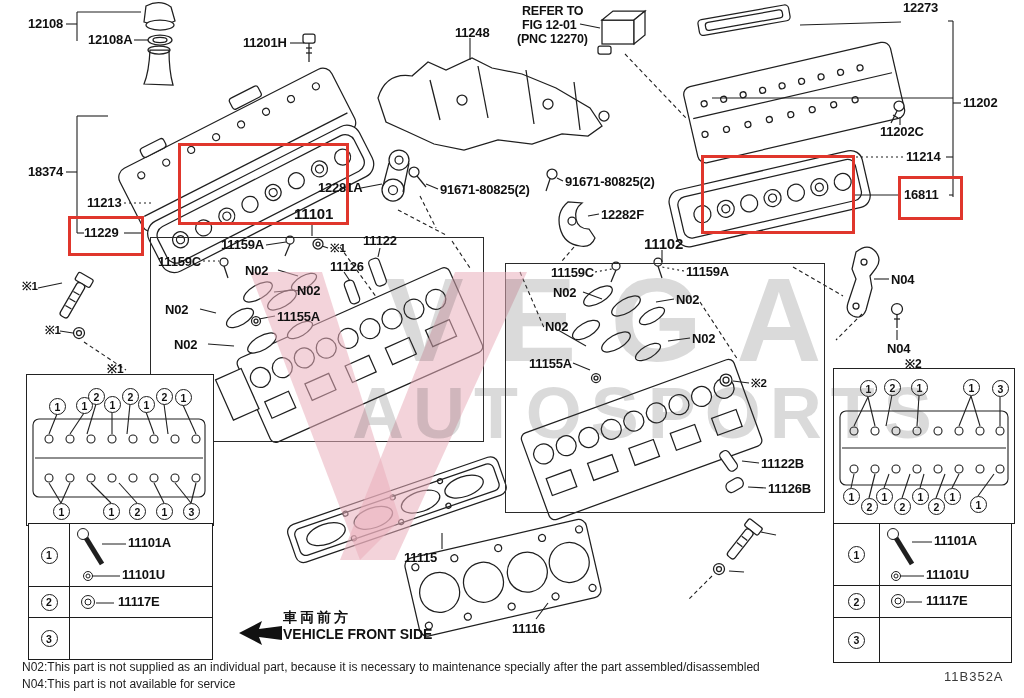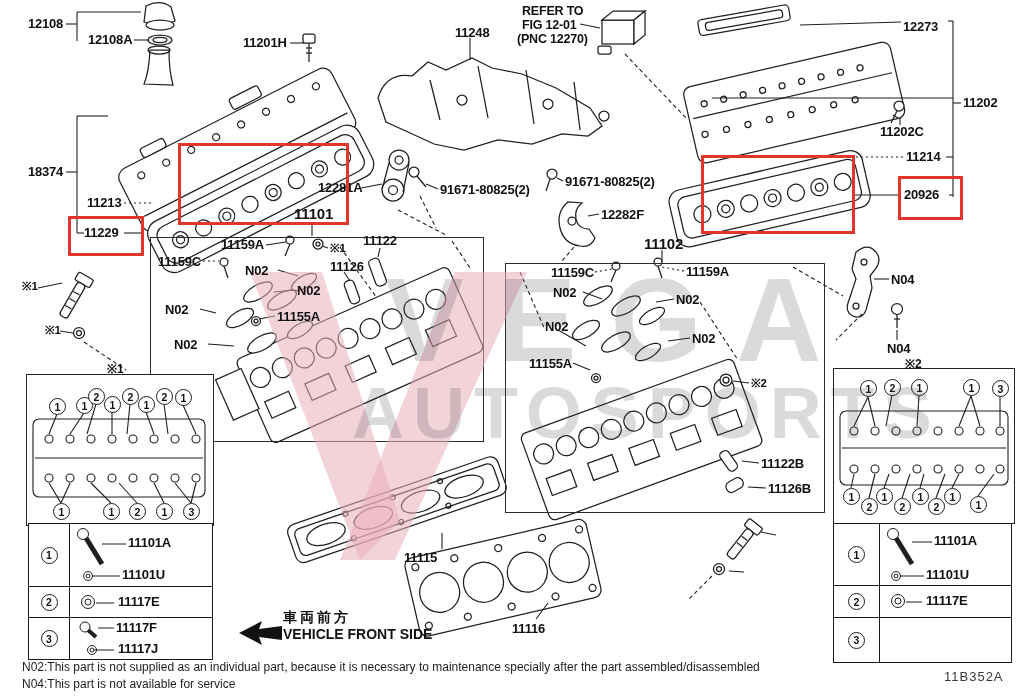--- a/index.html
+++ b/index.html
@@ -409,25 +409,25 @@
 <div class="assembly-box" style="left:505px;top:263px;width:318px;height:248px"></div>
 
 <div class="plabel" style="left:522px;top:5px;font-size:12.5px">REFER TO</div>
 <div class="plabel" style="left:522px;top:19px;font-size:12.5px">FIG 12-01</div>
 <div class="plabel" style="left:517px;top:33px;font-size:12.5px">(PNC 12270)</div>
 
 <div class="plabel" style="left:28px;top:17px">12108</div>
 <div class="plabel" style="left:88px;top:33px">12108A</div>
 <div class="plabel" style="left:243px;top:36px">11201H</div>
 <div class="plabel" style="left:455px;top:26px">11248</div>
-<div class="plabel" style="left:903px;top:20px">12273</div>
+<div class="plabel" style="left:903px;top:1px">12273</div>
 <div class="plabel" style="left:963px;top:96px">11202</div>
 <div class="plabel" style="left:880px;top:125px">11202C</div>
 <div class="plabel" style="left:906px;top:150px">11214</div>
-<div class="plabel" style="left:904px;top:188px">20926</div>
+<div class="plabel" style="left:904px;top:188px">16811</div>
 <div class="plabel" style="left:28px;top:165px">18374</div>
 <div class="plabel" style="left:87px;top:196px">11213</div>
 <div class="plabel" style="left:84px;top:226px">11229</div>
 <div class="plabel" style="left:318px;top:181px">12281A</div>
 <div class="plabel" style="left:440px;top:183px">91671-80825(2)</div>
 <div class="plabel" style="left:565px;top:175px">91671-80825(2)</div>
 <div class="plabel" style="left:601px;top:208px">12282F</div>
 <div class="plabel big" style="left:294px;top:206px">11101</div>
 <div class="plabel big" style="left:644px;top:236px">11102</div>
 <div class="plabel" style="left:221px;top:238px">11159A</div>
@@ -608,38 +608,20 @@
       <svg width="18" height="4" style="position:absolute;left:26px;top:14px">
           <line x1="0" y1="2" x2="18" y2="2" stroke="#1f1f1f"></line>
         </svg>
       <div class="plabel" style="left:48px;top:8px">11117E</div>
     </div>
   </div>
   <div class="lrow" style="height:42px">
     <div class="numcell" style="width:40px">
       <div class="cnum" style="position:static">3</div>
     </div>
-    <div class="partcell">
-      <svg width="30" height="40" style="position:absolute;left:6px;top:2px">
-        <g stroke="#1f1f1f" fill="#fff">
-            <circle cx="9" cy="7" r="5"></circle>
-            <line x1="12" y1="10" x2="20" y2="17" stroke-width="4"></line>
-        <circle cx="16" cy="30" r="4.5"></circle>
-            <circle cx="16" cy="30" r="2"></circle>
-          </g>
-      </svg>
-      <svg width="16" height="4" style="position:absolute;left:28px;top:8px">
-          <line x1="0" y1="2" x2="16" y2="2" stroke="#1f1f1f"></line>
-        </svg>
-      <svg width="20" height="4" style="position:absolute;left:24px;top:30px">
-          <line x1="0" y1="2" x2="20" y2="2" stroke="#1f1f1f"></line>
-        </svg>
-      <div class="plabel" style="left:46px;top:3px">11117F</div>
-      <div class="plabel" style="left:48px;top:24px">11117J</div>
-    </div>
   </div>
 </div>
 
 <div class="legend" style="left:833px;top:523px;width:179px;height:140px">
   <div class="lrow" style="height:63px">
     <div class="numcell" style="width:45px">
       <div class="cnum" style="position:static">1</div>
     </div>
     <div class="partcell">
       <svg width="40" height="60" style="position:absolute;left:2px;top:2px">

